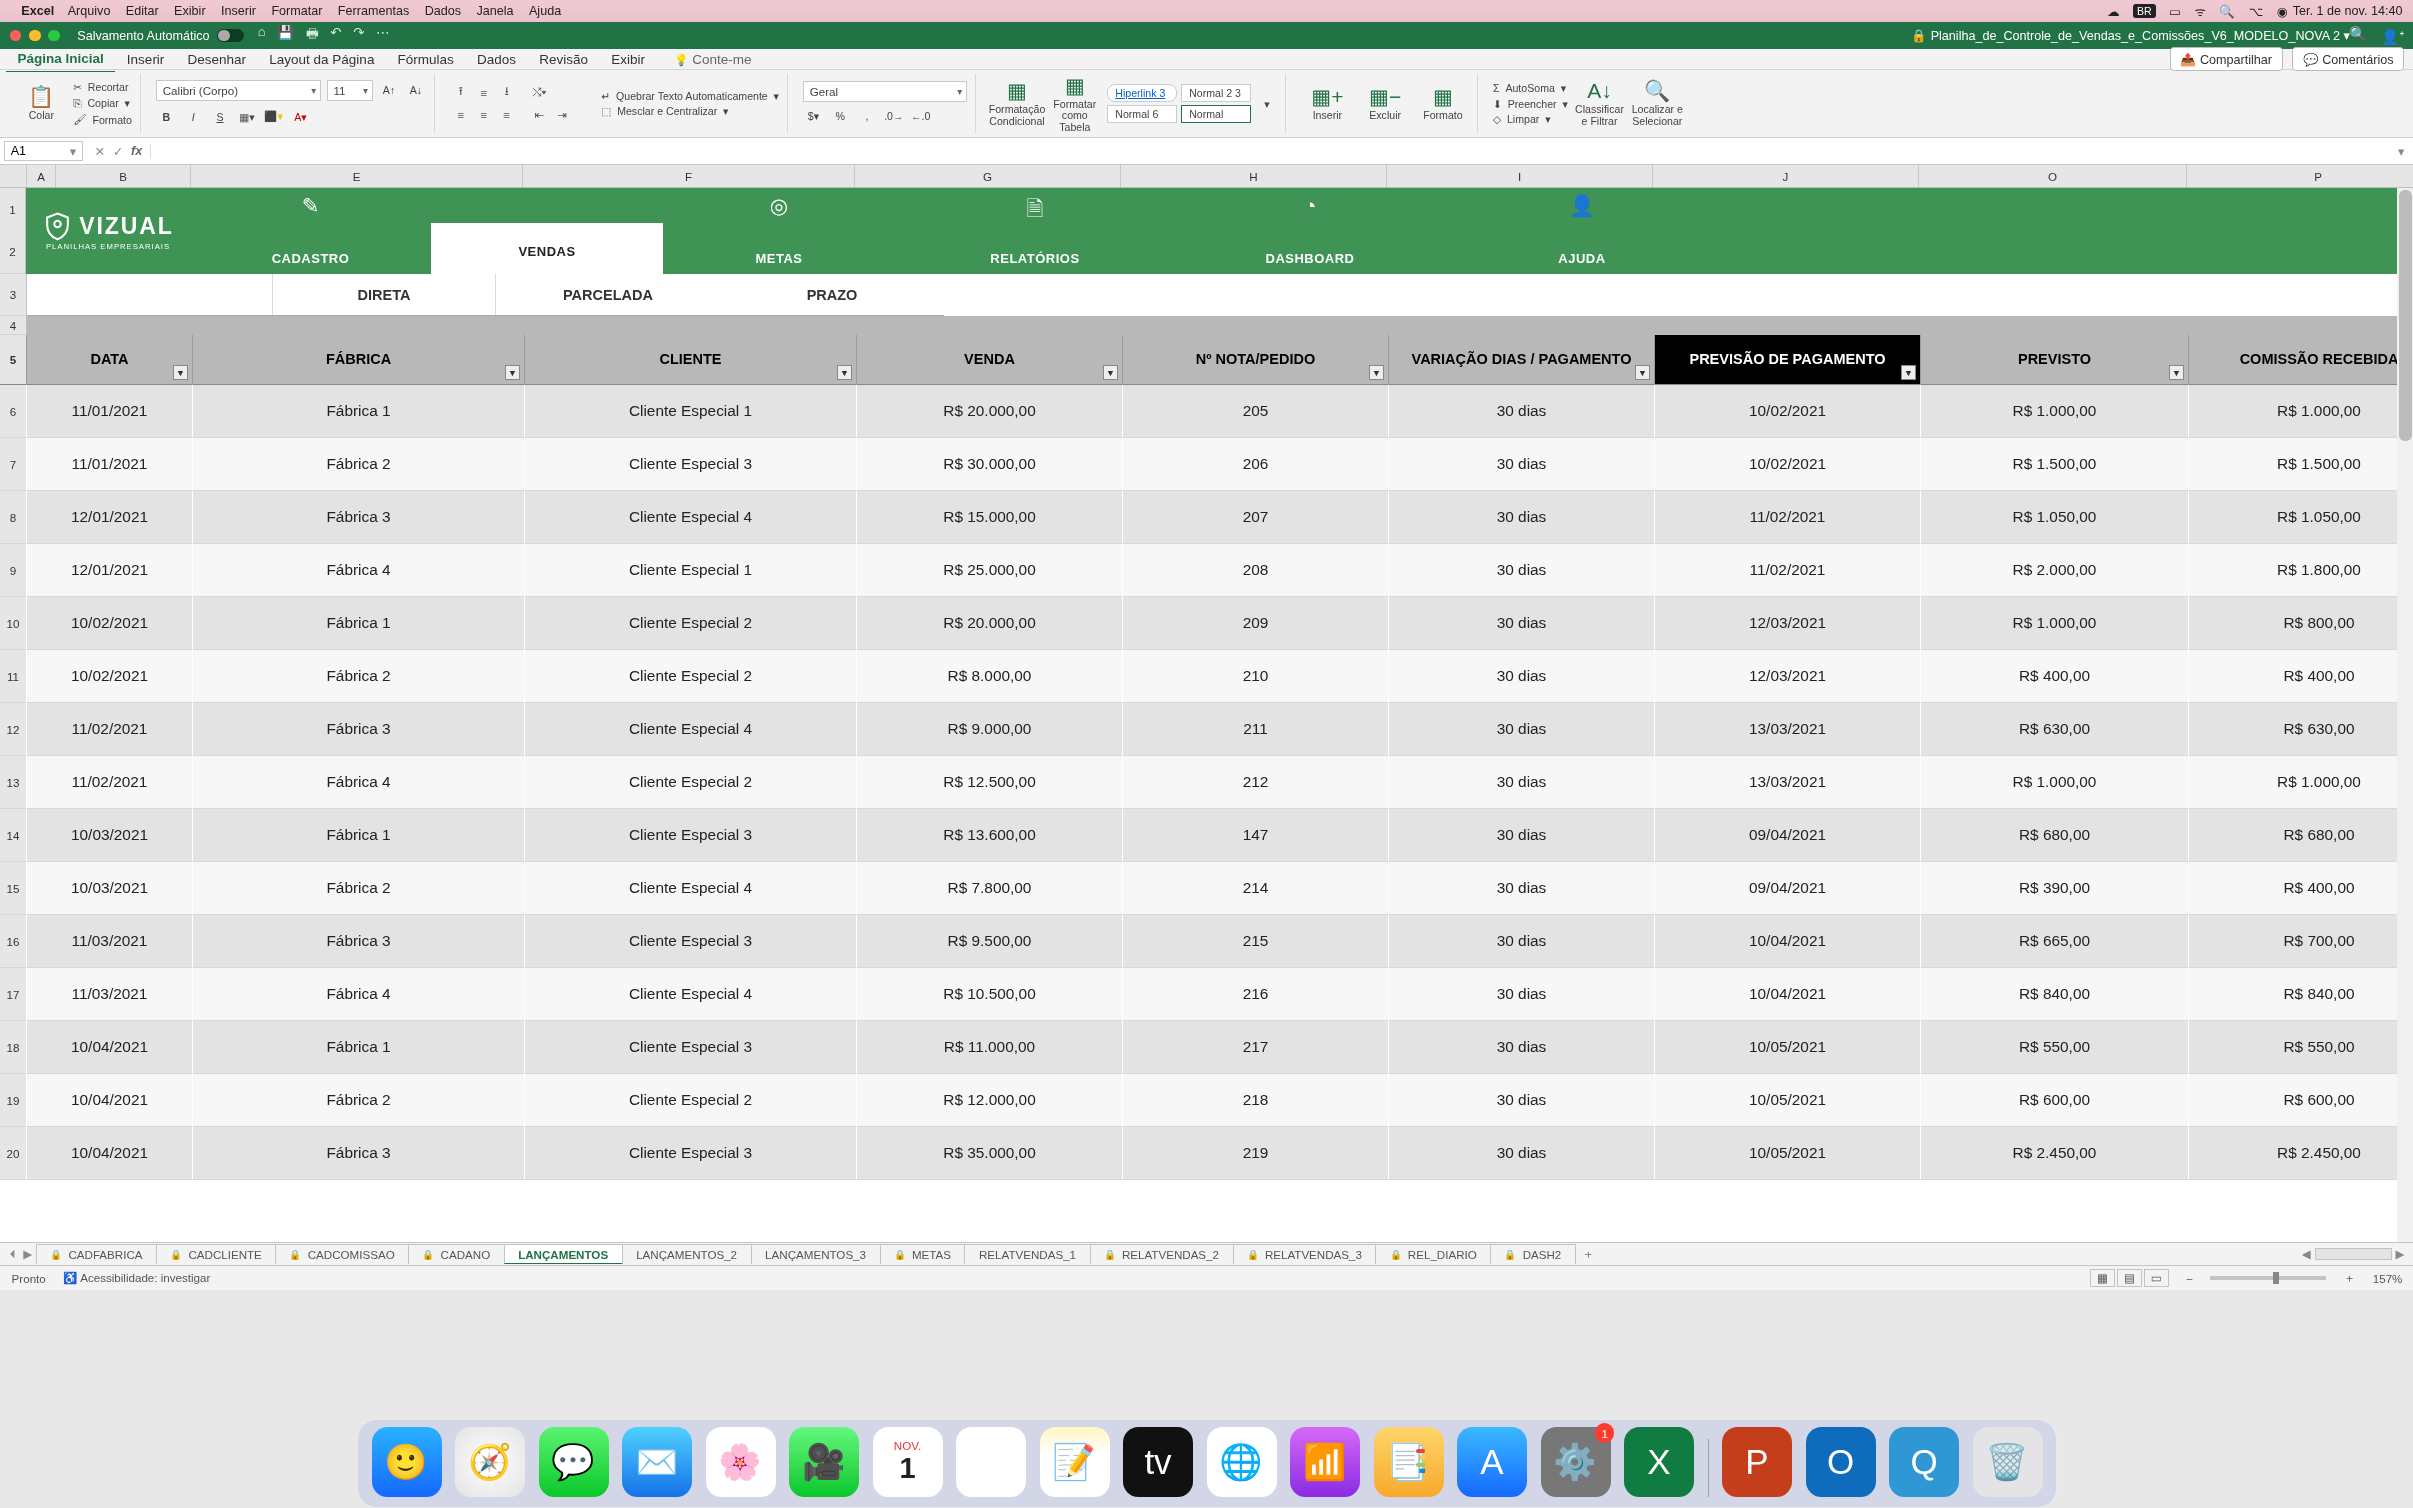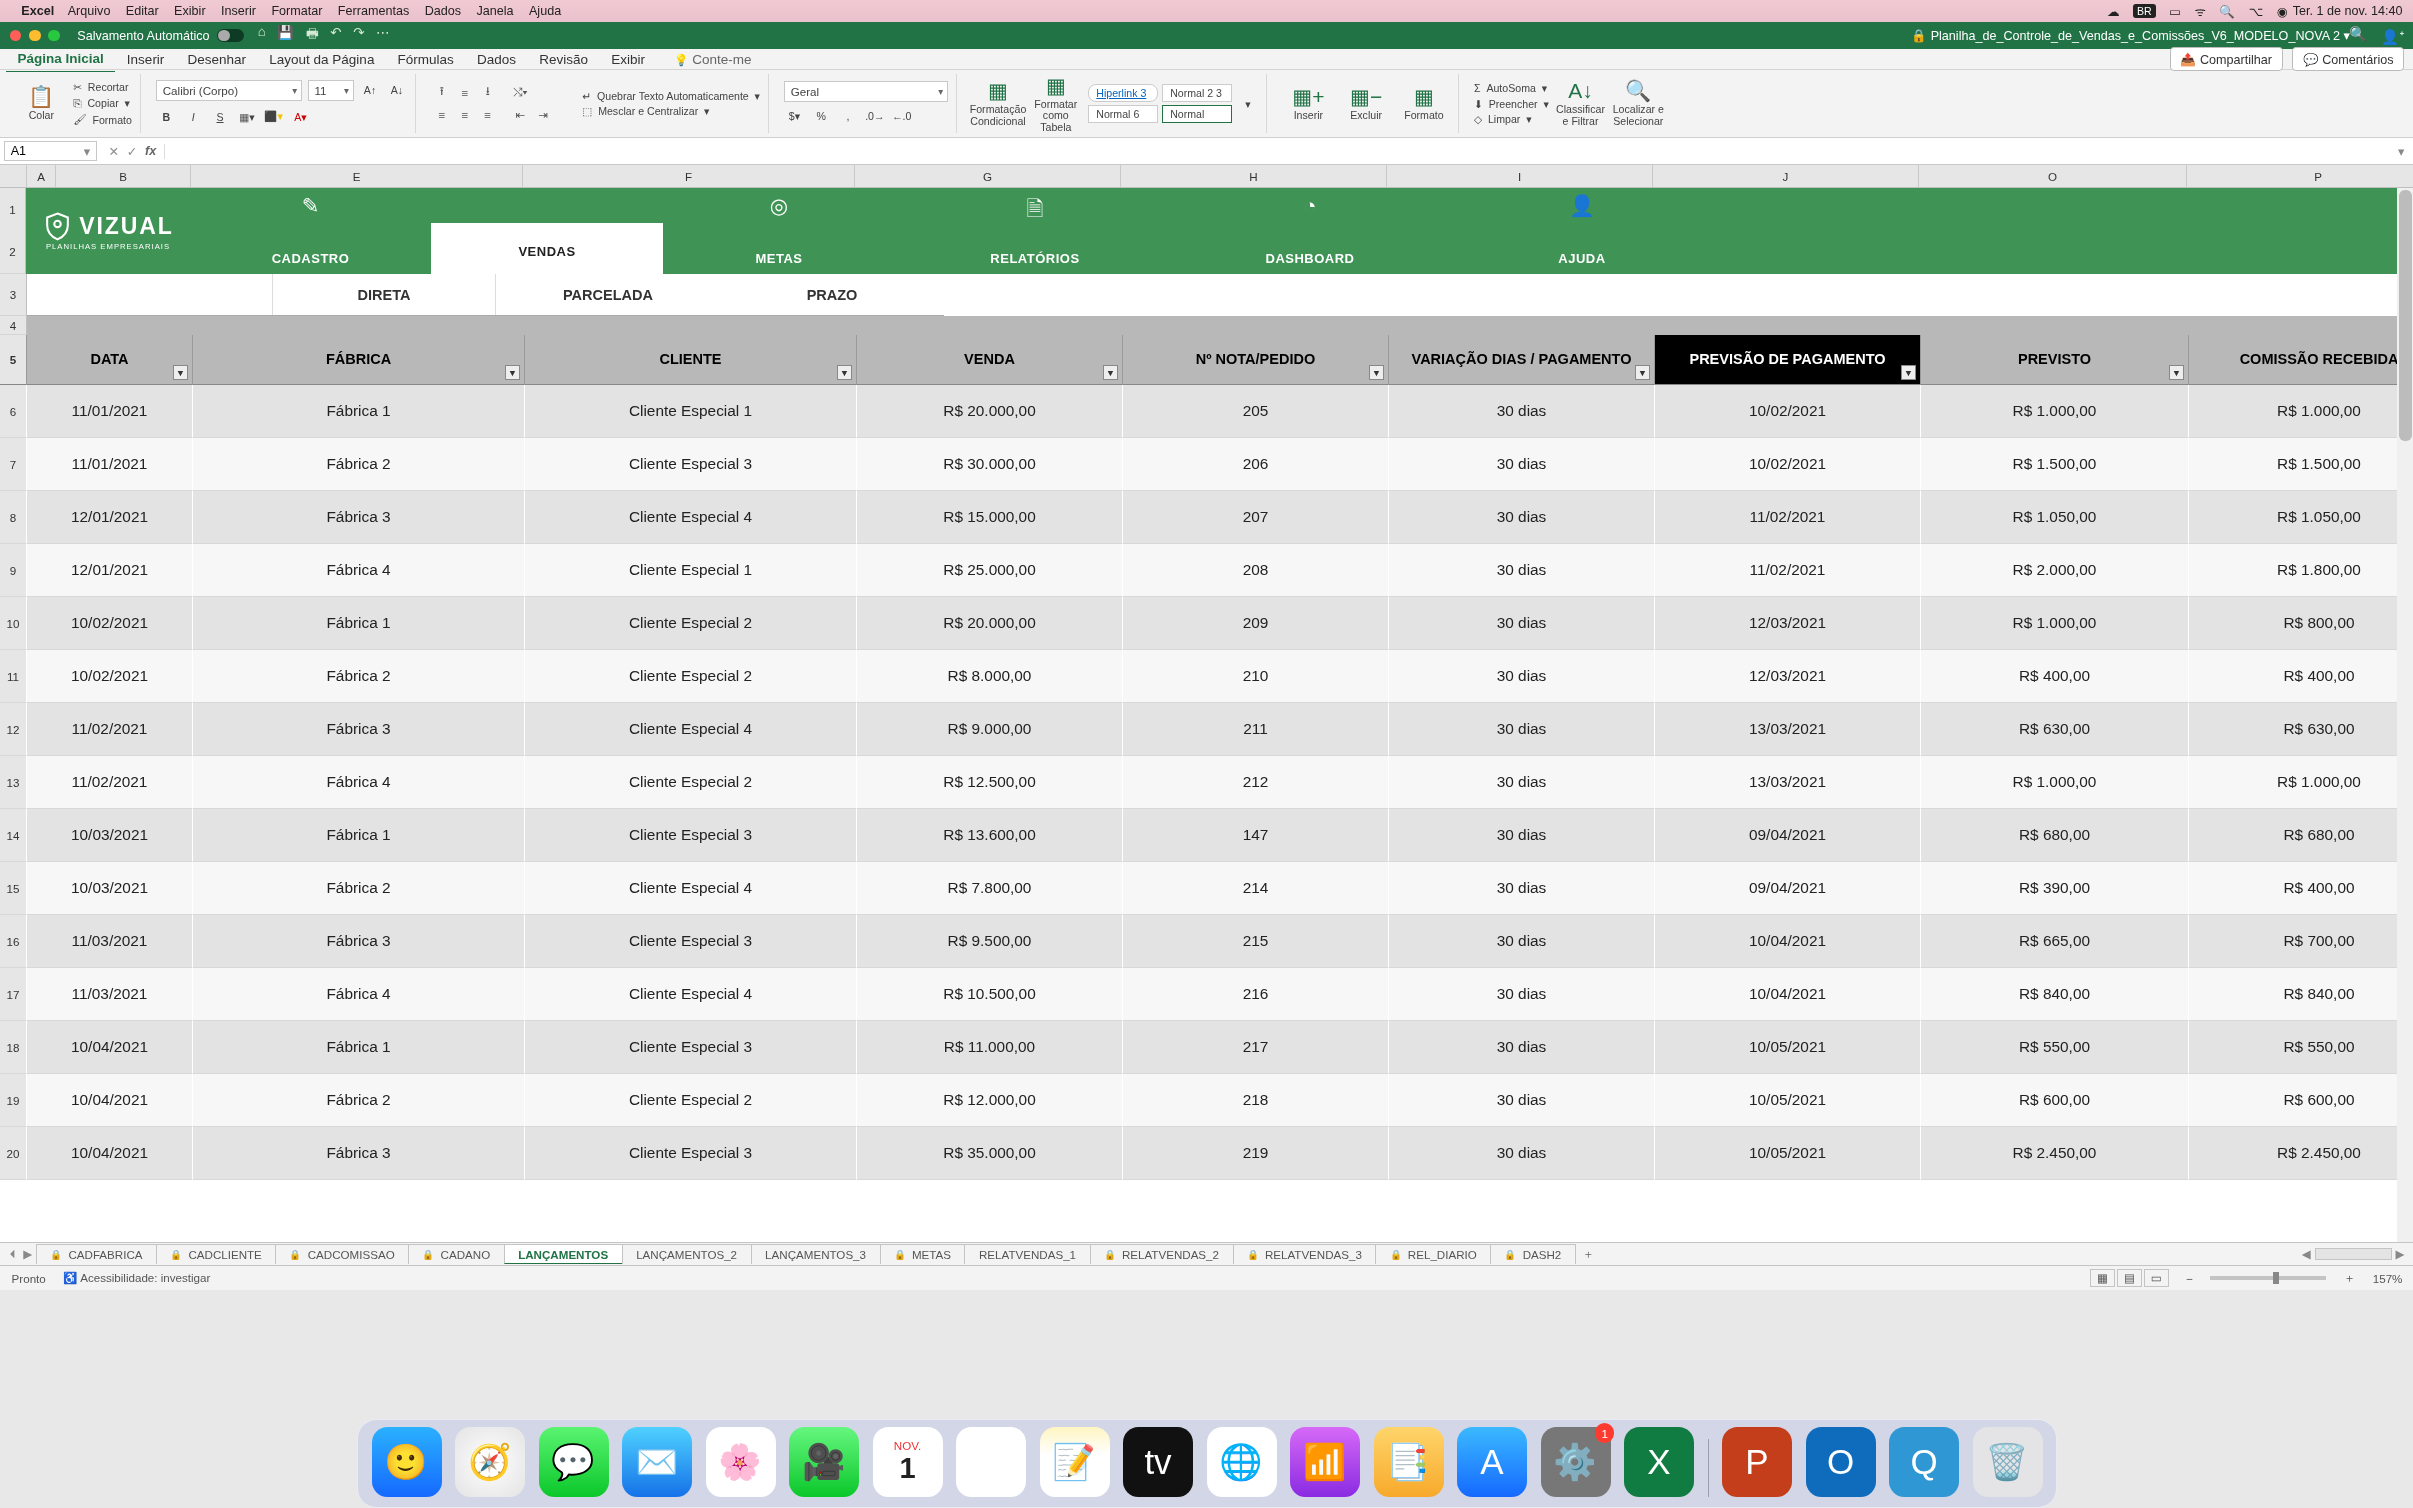--- a/index.html
+++ b/index.html
@@ -50,21 +50,21 @@
   .align-grid { display:grid; grid-template-columns:repeat(3,21px); grid-template-rows:repeat(2,21px); gap:1.9px; }
   .align-grid span, .align-grid2 span { display:flex; align-items:center; justify-content:center; font-size:11.6px; color:#555; }
   .align-grid2 { display:grid; grid-template-columns:repeat(3,21px); grid-template-rows:repeat(2,21px); gap:1.9px; margin-left:5.8px; }
   .style-box { border:1px solid #ccc; background:#fff; padding:1.9px 7.7px; font-size:10.6px; width:70px; }
   .style-box.active { border:1.9px solid #217346; }
   .style-box.link { color:#0563c1; text-decoration:underline;border-radius:8px; }
   .conjunto { display:grid; grid-template-columns:repeat(2,1fr); gap:3.9px; }
   
   
   .formulabar { background:#fff; border-bottom:1px solid #c8c8c8; height:27px; display:flex; align-items:center; font-size:12.6px; }
-  .namebox { width:93px; border:1px solid #c8c8c8; padding:1.9px 5.8px; margin:1.9px 3.9px; display:flex; align-items:center; justify-content:space-between; background:#fff; }
+  .namebox { width:79px; border:1px solid #c8c8c8; padding:1.9px 5.8px; margin:1.9px 3.9px; display:flex; align-items:center; justify-content:space-between; background:#fff; }
   .formulabar .fx-btns { display:flex; gap:7.7px; color:#8a8a8a; padding:0 7.7px; border-right:1px solid #ddd; margin-right:5.8px; }
   .formulabar .fx { font-style:italic; font-weight:bold; color:#666; }
   
   
   .grid-wrap { position:relative; background:#fff; height:1077px; }
   .col-headers { height:23px; display:grid; grid-template-columns: 27px 29px 135px 332px 332px 266px 266px 266px 266px 268px 263px; background:#e6e6e6; border-bottom:1px solid #bfbfbf; font-size:11.6px; color:#333; }
   .col-headers div { border-right:1px solid #c8c8c8; display:flex; align-items:center; justify-content:center; }
   .col-headers .selectall { background:#e6e6e6; }
   .row-head { width:27px; background:#e6e6e6; border-right:1px solid #bfbfbf; border-bottom:1px solid #d4d4d4; display:flex; align-items:center; justify-content:center; font-size:11.6px; color:#333; }
   
@@ -207,21 +207,21 @@
       </div>
     <div class="mini-col">
       <div class="mini-row">✂ <span>Recortar</span></div>
       <div class="mini-row">⎘ <span>Copiar</span> ▾</div>
       <div class="mini-row">🖌 <span>Formato</span></div>
     </div>
   </div>
   <div class="ribbon-group">
     <div class="mini-col" style="gap:5.8px;">
       <div class="mini-row">
-        <div class="font-select" style="width:146px;">Calibri (Corpo)</div>
+        <div class="font-select" style="width:165px;">Calibri (Corpo)</div>
         <div class="font-select" style="width:46px;">11</div>
         <span class="icon-btn">A↑</span>
         <span class="icon-btn">A↓</span>
       </div>
       <div class="mini-row">
         <span class="icon-btn">
             <b>B</b>
           </span>
         <span class="icon-btn">
             <i>I</i>

